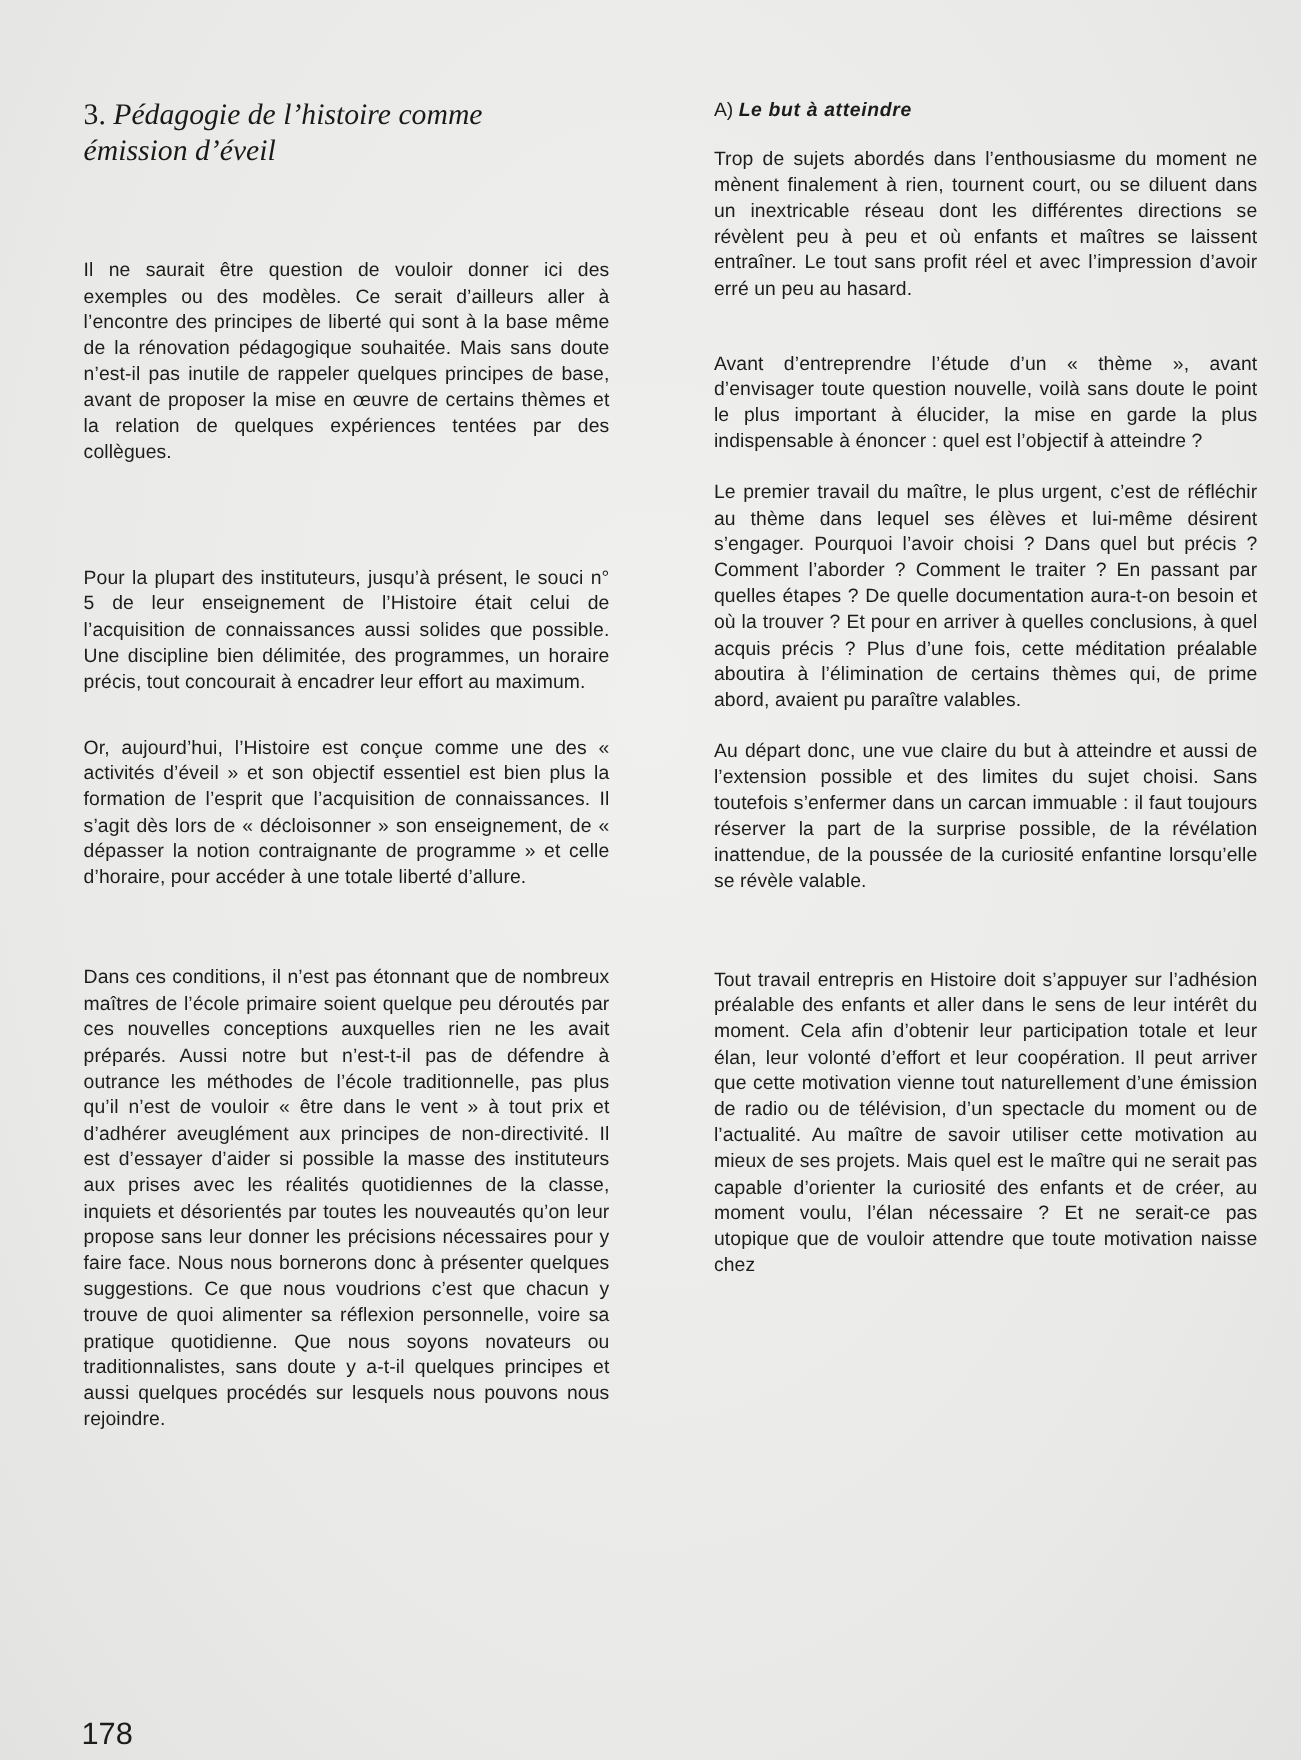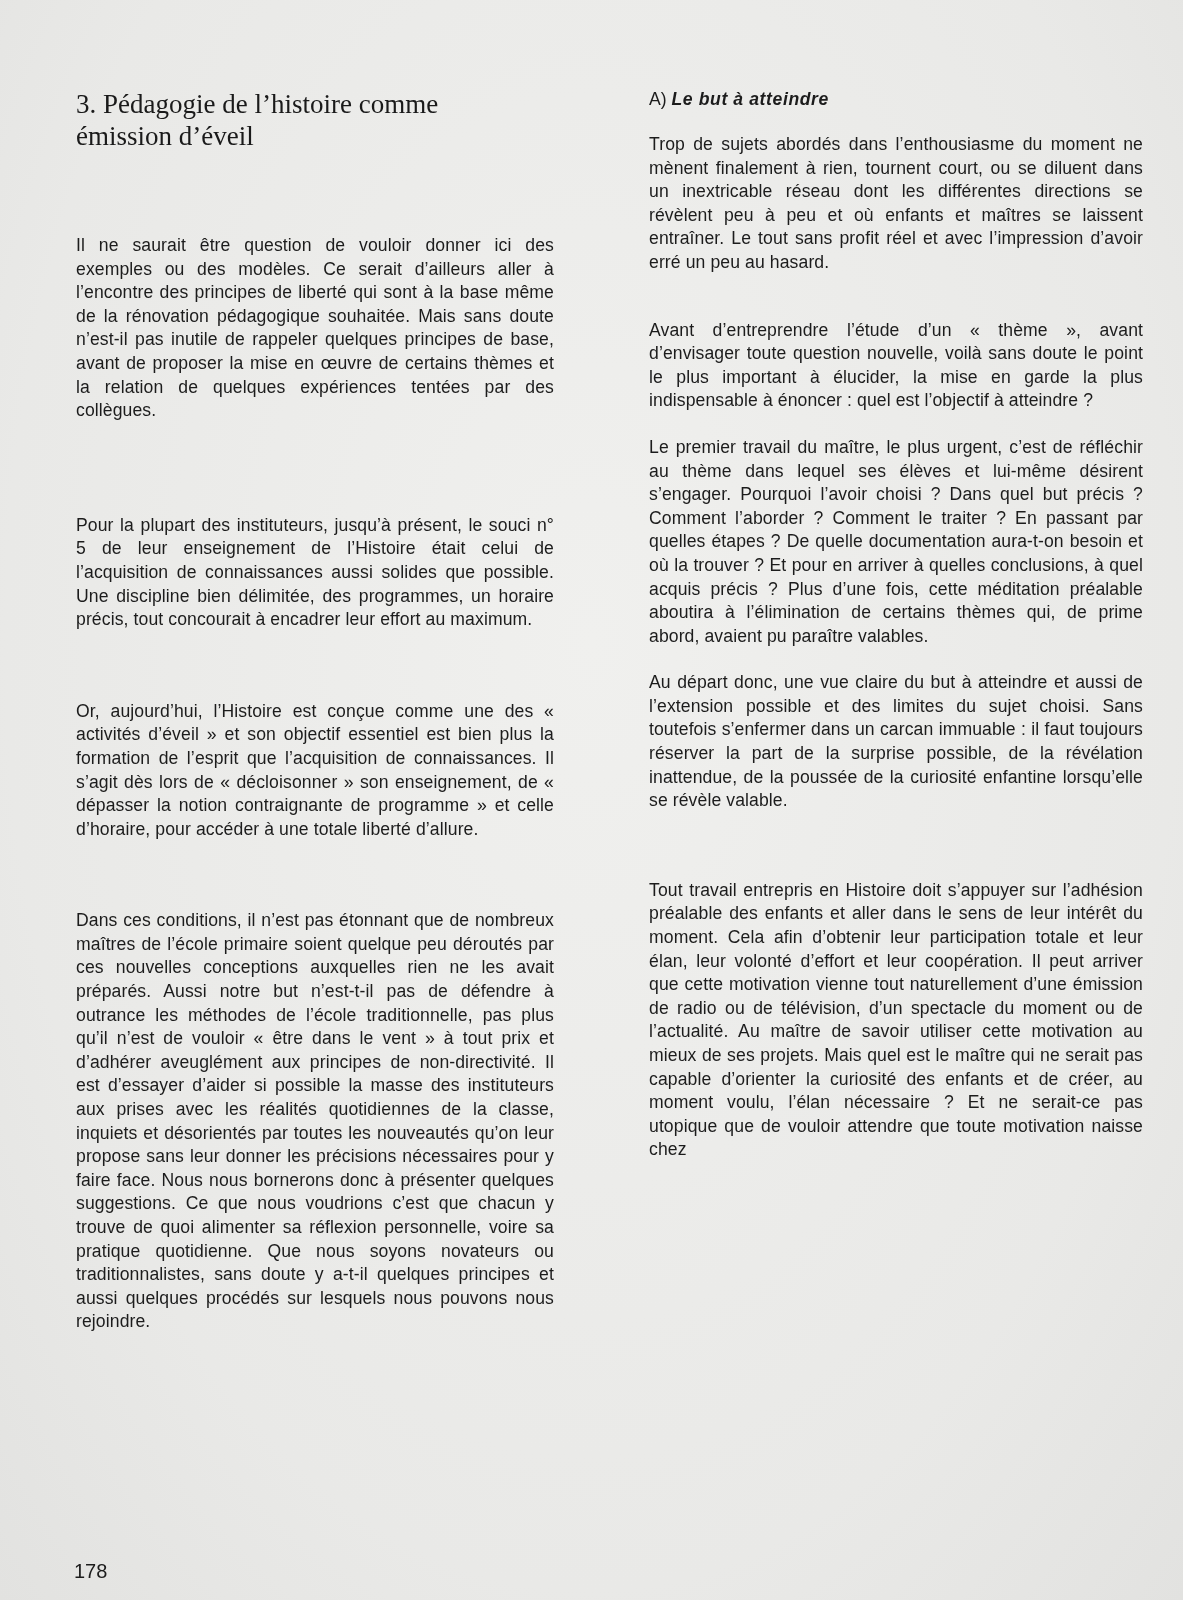--- a/index.html
+++ b/index.html
@@ -13,45 +13,45 @@
     background: radial-gradient(ellipse at 50% 40%, #f0f0ee 0%, #e9e9e7 70%, #e2e2e0 100%); }
   .col { position: absolute; }
   .col-left { left: 76px; top: 88px; width: 478px; }
   .col-right { left: 649px; top: 88px; width: 494px; }
   .main-title {
     font-family: "Liberation Serif", "DejaVu Serif", serif;
     font-size: 27px; line-height: 32px; margin: 0; font-weight: normal;
     color: #1a1a1a;
   }
   .main-title .num { font-style: normal; }
-  .main-title .txt { }
+  .main-title .txt { font-style: italic; }
   p.para {
     margin: 0; font-size: 17.6px; line-height: 23.6px;
     text-align: justify; letter-spacing: 0.1px;
   }
   .sub-head { font-size: 17.6px; line-height: 22px; margin: 0; font-weight: normal; }
   .sub-head .letter { font-style: normal; }
   .sub-head .label { font-weight: bold; font-style: italic; letter-spacing: 0.6px; }
-  .page-number { position: absolute; left: 74px; top: 1560px; font-size: 20px; text-align: center; }
+  .page-number { position: absolute; left: 74px; top: 1560px; font-size: 28px; text-align: center; }
 </style>
 </head>
 <body>
 
 <div class="page">
 
   <div class="col col-left">
     <h1 class="main-title">
       <span class="num">3.</span>
       <span class="txt">Pédagogie de l’histoire comme</span><br>
       <span class="txt">émission d’éveil</span>
     </h1>
 
     <p class="para" style="margin-top:82px">Il ne saurait être question de vouloir donner ici des exemples ou des modèles. Ce serait d’ailleurs aller à l’encontre des principes de liberté qui sont à la base même de la rénovation pédagogique souhaitée. Mais sans doute n’est-il pas inutile de rappeler quelques principes de base, avant de proposer la mise en œuvre de certains thèmes et la relation de quelques expériences tentées par des collègues.</p>
     <p class="para" style="margin-top:91px">Pour la plupart des instituteurs, jusqu’à présent, le souci n° 5 de leur enseignement de l’Histoire était celui de l’acquisition de connaissances aussi solides que possible. Une discipline bien délimitée, des programmes, un horaire précis, tout concourait à encadrer leur effort au maximum.</p>
-    <p class="para" style="margin-top:68px">Or, aujourd’hui, l’Histoire est conçue comme une des « activités d’éveil » et son objectif essentiel est bien plus la formation de l’esprit que l’acquisition de connaissances. Il s’agit dès lors de « décloisonner » son enseignement, de « dépasser la notion contraignante de programme » et celle d’horaire, pour accéder à une totale liberté d’allure.</p>
+    <p class="para" style="margin-top:36px">Or, aujourd’hui, l’Histoire est conçue comme une des « activités d’éveil » et son objectif essentiel est bien plus la formation de l’esprit que l’acquisition de connaissances. Il s’agit dès lors de « décloisonner » son enseignement, de « dépasser la notion contraignante de programme » et celle d’horaire, pour accéder à une totale liberté d’allure.</p>
     <p class="para" style="margin-top:68px">Dans ces conditions, il n’est pas étonnant que de nombreux maîtres de l’école primaire soient quelque peu déroutés par ces nouvelles conceptions auxquelles rien ne les avait préparés. Aussi notre but n’est-t-il pas de défendre à outrance les méthodes de l’école traditionnelle, pas plus qu’il n’est de vouloir « être dans le vent » à tout prix et d’adhérer aveuglément aux principes de non-directivité. Il est d’essayer d’aider si possible la masse des instituteurs aux prises avec les réalités quotidiennes de la classe, inquiets et déso­rientés par toutes les nouveautés qu’on leur propose sans leur donner les précisions nécessaires pour y faire face. Nous nous bornerons donc à présenter quelques sugges­tions. Ce que nous voudrions c’est que chacun y trouve de quoi alimenter sa réflexion per­sonnelle, voire sa pratique quotidienne. Que nous soyons novateurs ou traditionnalistes, sans doute y a-t-il quelques principes et aussi quelques procédés sur lesquels nous pouvons nous rejoindre.</p>
   </div>
 
   <div class="col col-right">
     <h2 class="sub-head">
       <span class="letter">A)</span>
       <span class="label">Le but à atteindre</span>
     </h2>
     <p class="para" style="margin-top:23px">Trop de sujets abordés dans l’enthousiasme du moment ne mènent finalement à rien, tournent court, ou se diluent dans un inextri­cable réseau dont les différentes directions se révèlent peu à peu et où enfants et maîtres se laissent entraîner. Le tout sans profit réel et avec l’impression d’avoir erré un peu au hasard.</p>
     <p class="para" style="margin-top:44px">Avant d’entreprendre l’étude d’un « thème », avant d’envisager toute question nouvelle, voilà sans doute le point le plus important à élucider, la mise en garde la plus indispensable à énoncer : quel est l’objectif à atteindre ?</p>

